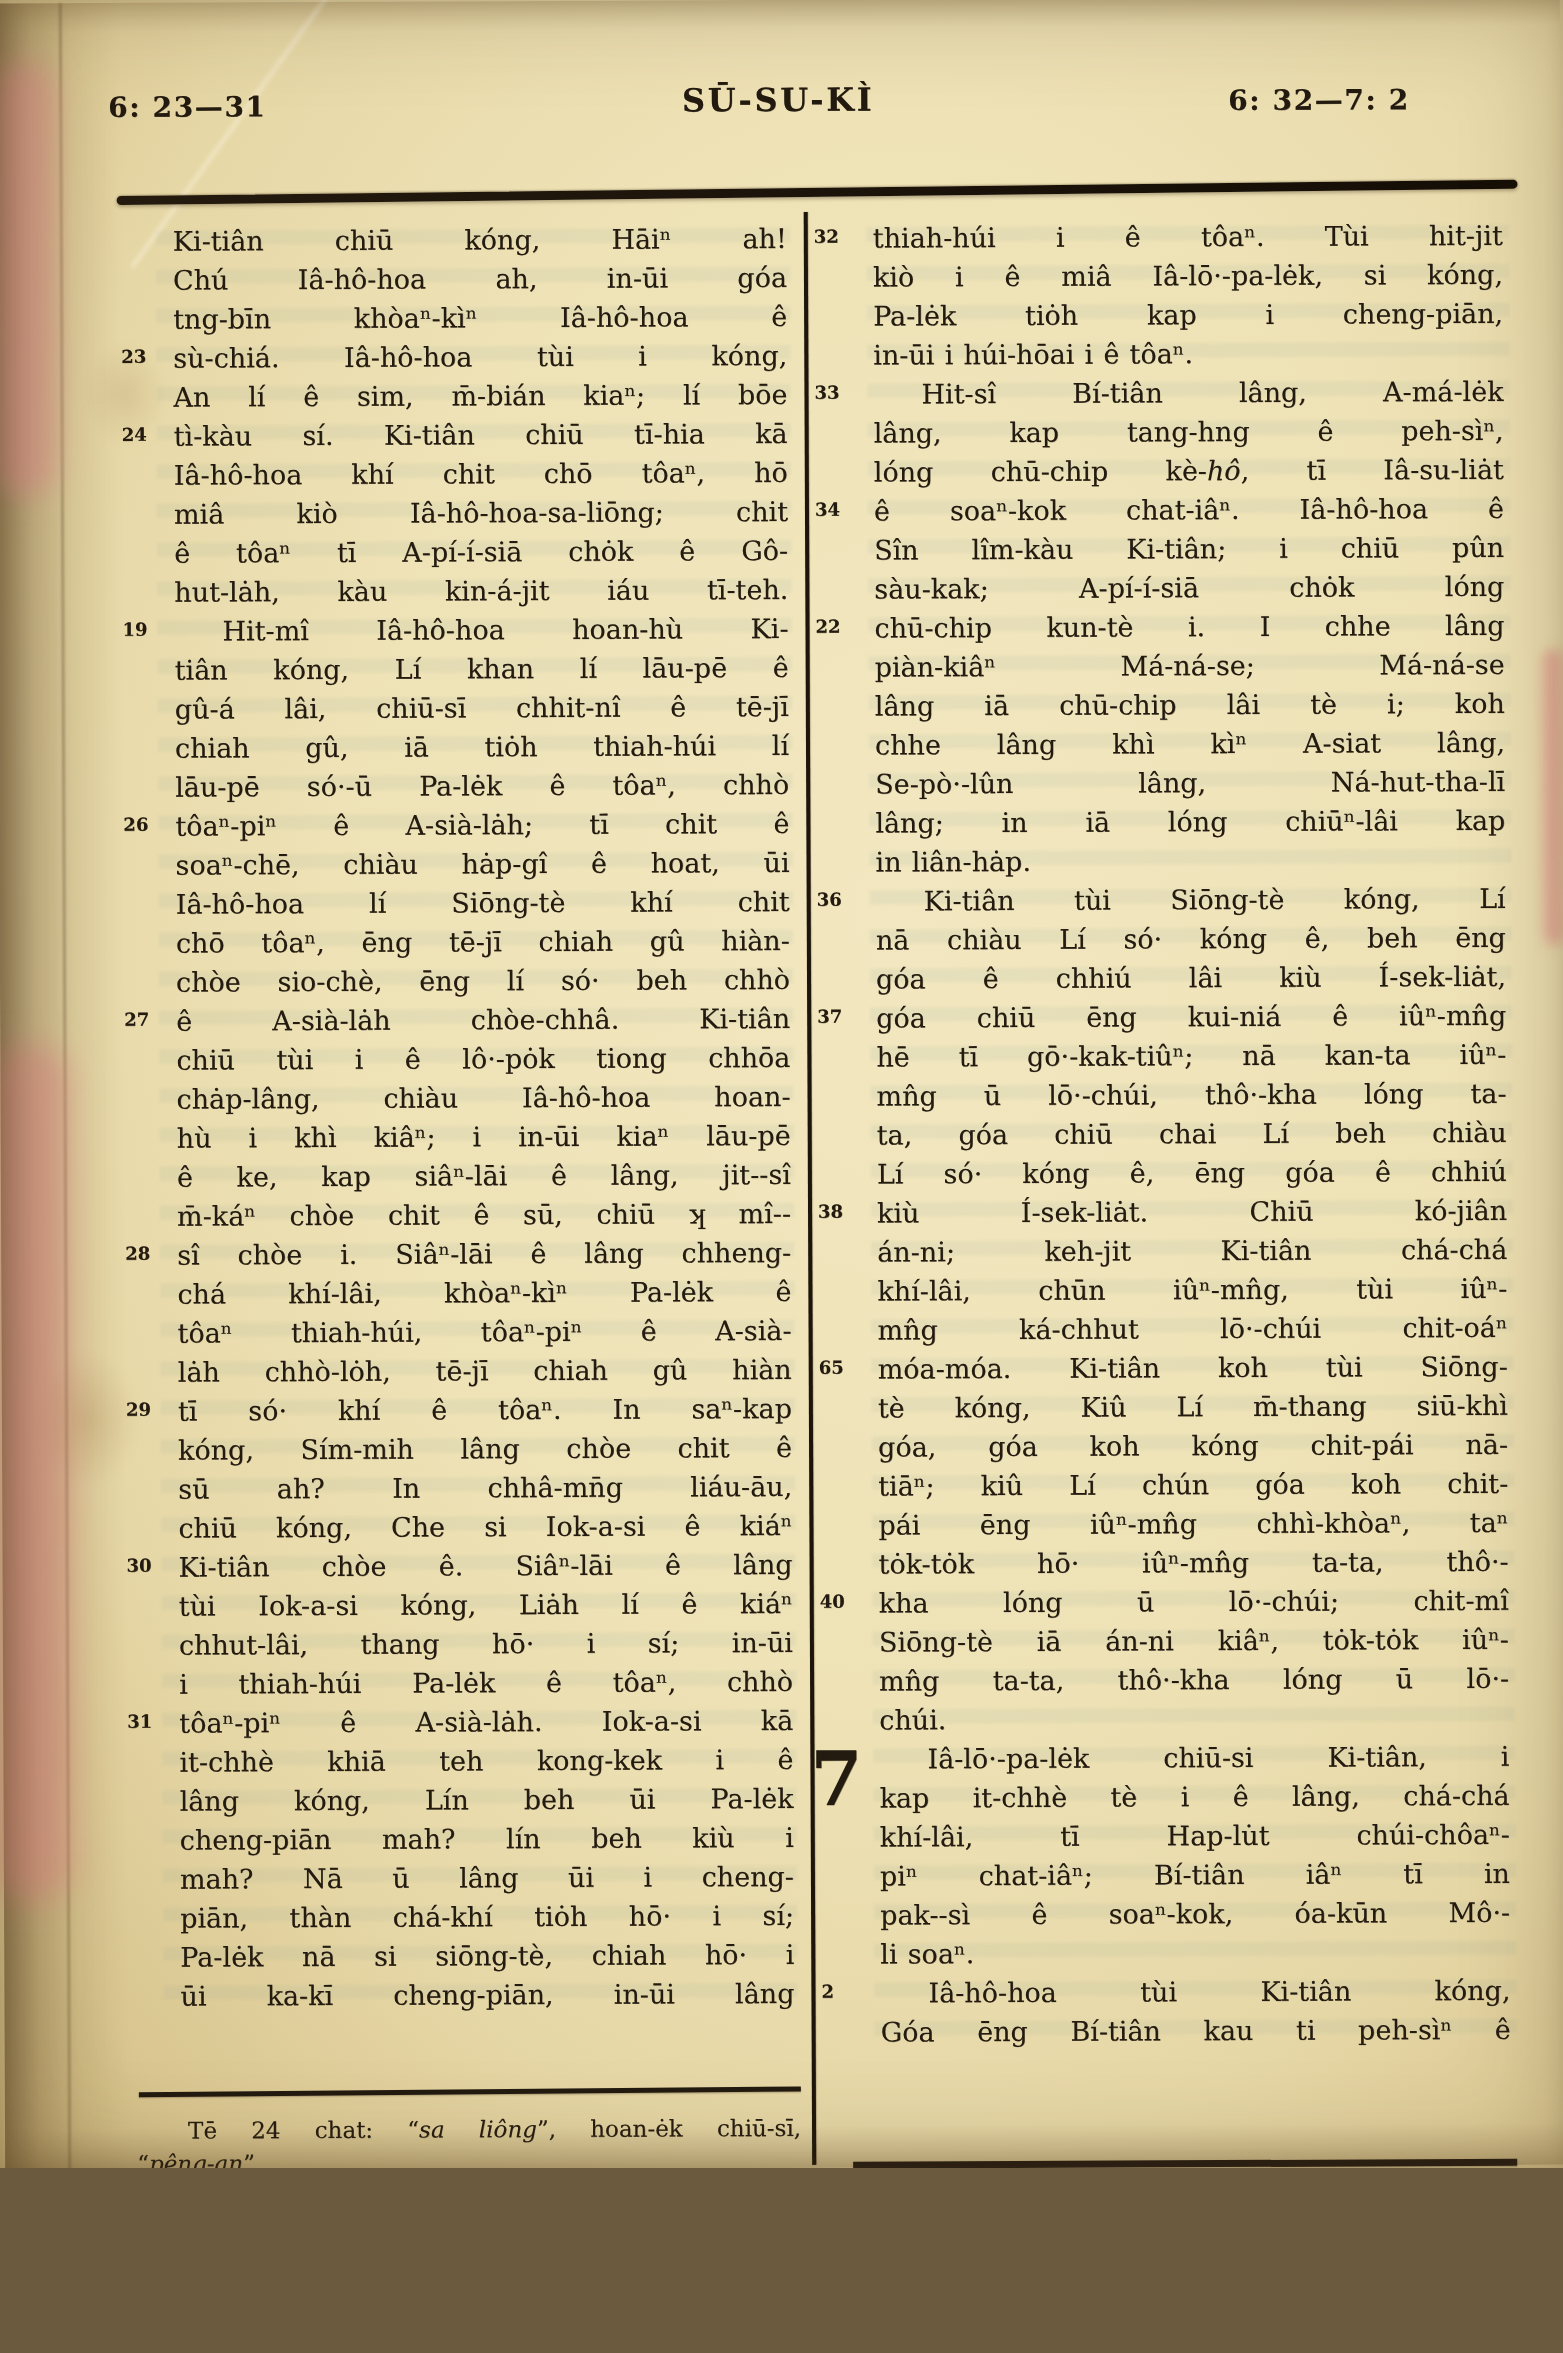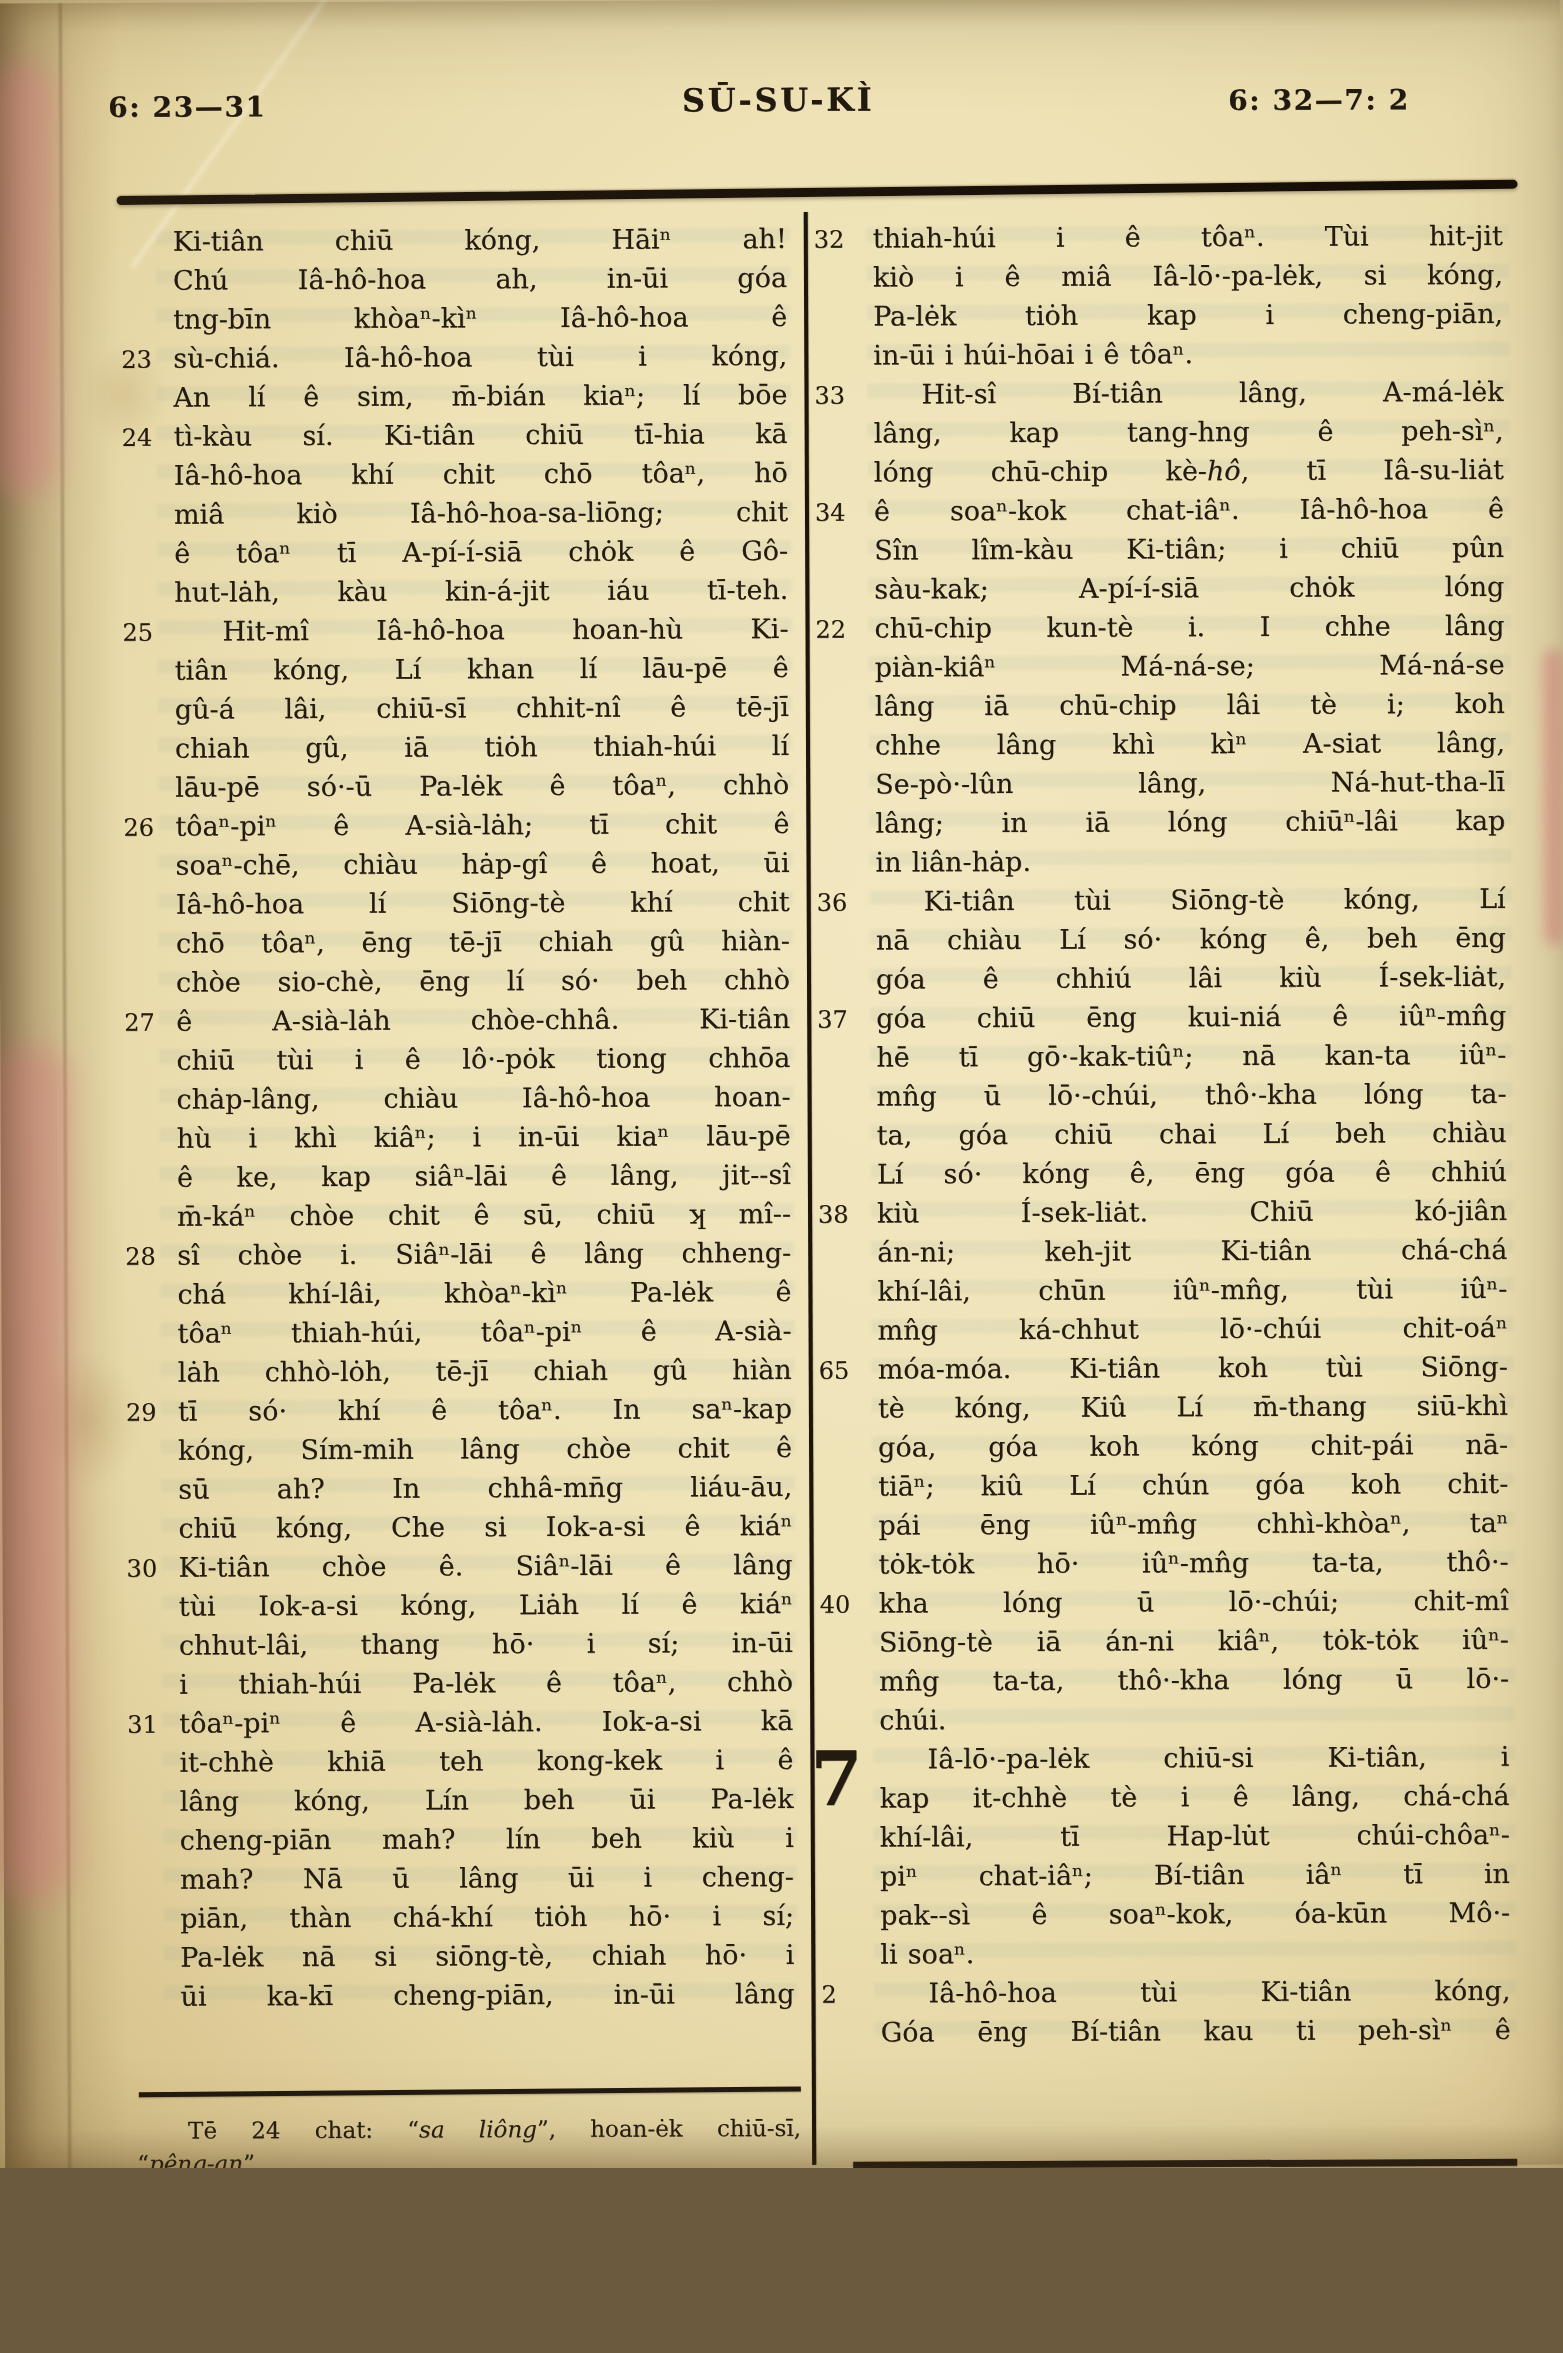--- a/index.html
+++ b/index.html
@@ -54,21 +54,21 @@
   .divider{position:absolute;z-index:10;left:807px;top:212px;width:3.7px;height:1953px;background:#1d150b;
     box-shadow:0.5px 0 1.1px rgba(60,45,25,0.5);}
   .col,.fn{position:absolute;z-index:10;}
   .col-l{left:176px;top:219px;width:614px;}
   .col-r{left:876px;top:219px;width:630px;}
   .line{position:relative;height:39px;line-height:39px;font-size:27px;
     text-align:justify;text-align-last:justify;word-spacing:1.6px;
     text-shadow:0.3px 0.3px 0 rgba(38,28,16,0.45);}
   .line.noj{text-align-last:left;}
   .line.ind{text-indent:48px;}
-  .vnum{position:absolute;left:-52px;top:9px;font-size:24px;font-weight:normal;line-height:1;text-indent:0;}
+  .vnum{position:absolute;left:-52px;top:9px;font-size:18px;font-weight:bold;line-height:1;text-indent:0;}
   .col-r .vnum{left:-59px;}
   .chapnum{position:absolute;left:-69px;top:2.1px;font-size:75px;font-weight:bold;line-height:1;text-indent:0;
     text-shadow:0.5px 0.5px 0 rgba(38,28,16,0.5);}
   
   .fn-rule{position:absolute;z-index:10;background:#221910;}
   .fn-rule-l{left:134px;top:2088px;width:662px;height:5.3px;transform:rotate(-0.25deg);box-shadow:0 1.1px 1.6px rgba(70,50,25,0.3);}
   .fn-rule-r{left:848px;top:2162px;width:664px;height:6.9px;box-shadow:0 1.1px 1.6px rgba(70,50,25,0.3);}
   .fn-l{left:132px;top:2112px;width:664px;}
   .fn-r{left:849px;top:2185px;width:663px;}
   .fn .line{height:33px;line-height:33px;font-size:23px;}
@@ -111,21 +111,21 @@
         <div class="line"><span>Ki-tiân chiū kóng, Hāiⁿ ah!</span></div>
         <div class="line"><span>Chú Iâ-hô-hoa ah, in-ūi góa</span></div>
         <div class="line"><span>tng-bīn khòaⁿ-kìⁿ Iâ-hô-hoa ê</span></div>
         <div class="line"><span class="vnum">23</span><span>sù-chiá. Iâ-hô-hoa tùi i kóng,</span></div>
         <div class="line"><span>An lí ê sim, m̄-bián kiaⁿ; lí bōe</span></div>
         <div class="line"><span class="vnum">24</span><span>tì-kàu sí. Ki-tiân chiū tī-hia kā</span></div>
         <div class="line"><span>Iâ-hô-hoa khí chit chō tôaⁿ, hō</span></div>
         <div class="line"><span>miâ kiò Iâ-hô-hoa-sa-liōng; chit</span></div>
         <div class="line"><span>ê tôaⁿ tī A-pí-í-siā chȯk ê Gô-</span></div>
         <div class="line"><span>hut-lȧh, kàu kin-á-jit iáu tī-teh.</span></div>
-        <div class="line ind"><span class="vnum">25</span><span>Hit-mî Iâ-hô-hoa hoan-hù Ki-</span></div>
+        <div class="line ind"><span class="vnum">19</span><span>Hit-mî Iâ-hô-hoa hoan-hù Ki-</span></div>
         <div class="line"><span>tiân kóng, Lí khan lí lāu-pē ê</span></div>
         <div class="line"><span>gû-á lâi, chiū-sī chhit-nî ê tē-jī</span></div>
         <div class="line"><span>chiah gû, iā tiȯh thiah-húi lí</span></div>
         <div class="line"><span>lāu-pē só·-ū Pa-lėk ê tôaⁿ, chhò</span></div>
         <div class="line"><span class="vnum">26</span><span>tôaⁿ-piⁿ ê A-sià-lȧh; tī chit ê</span></div>
         <div class="line"><span>soaⁿ-chē, chiàu hȧp-gî ê hoat, ūi</span></div>
         <div class="line"><span>Iâ-hô-hoa lí Siōng-tè khí chit</span></div>
         <div class="line"><span>chō tôaⁿ, ēng tē-jī chiah gû hiàn-</span></div>
         <div class="line"><span>chòe sio-chè, ēng lí só· beh chhò</span></div>
         <div class="line"><span class="vnum">27</span><span>ê A-sià-lȧh chòe-chhâ. Ki-tiân</span></div>

